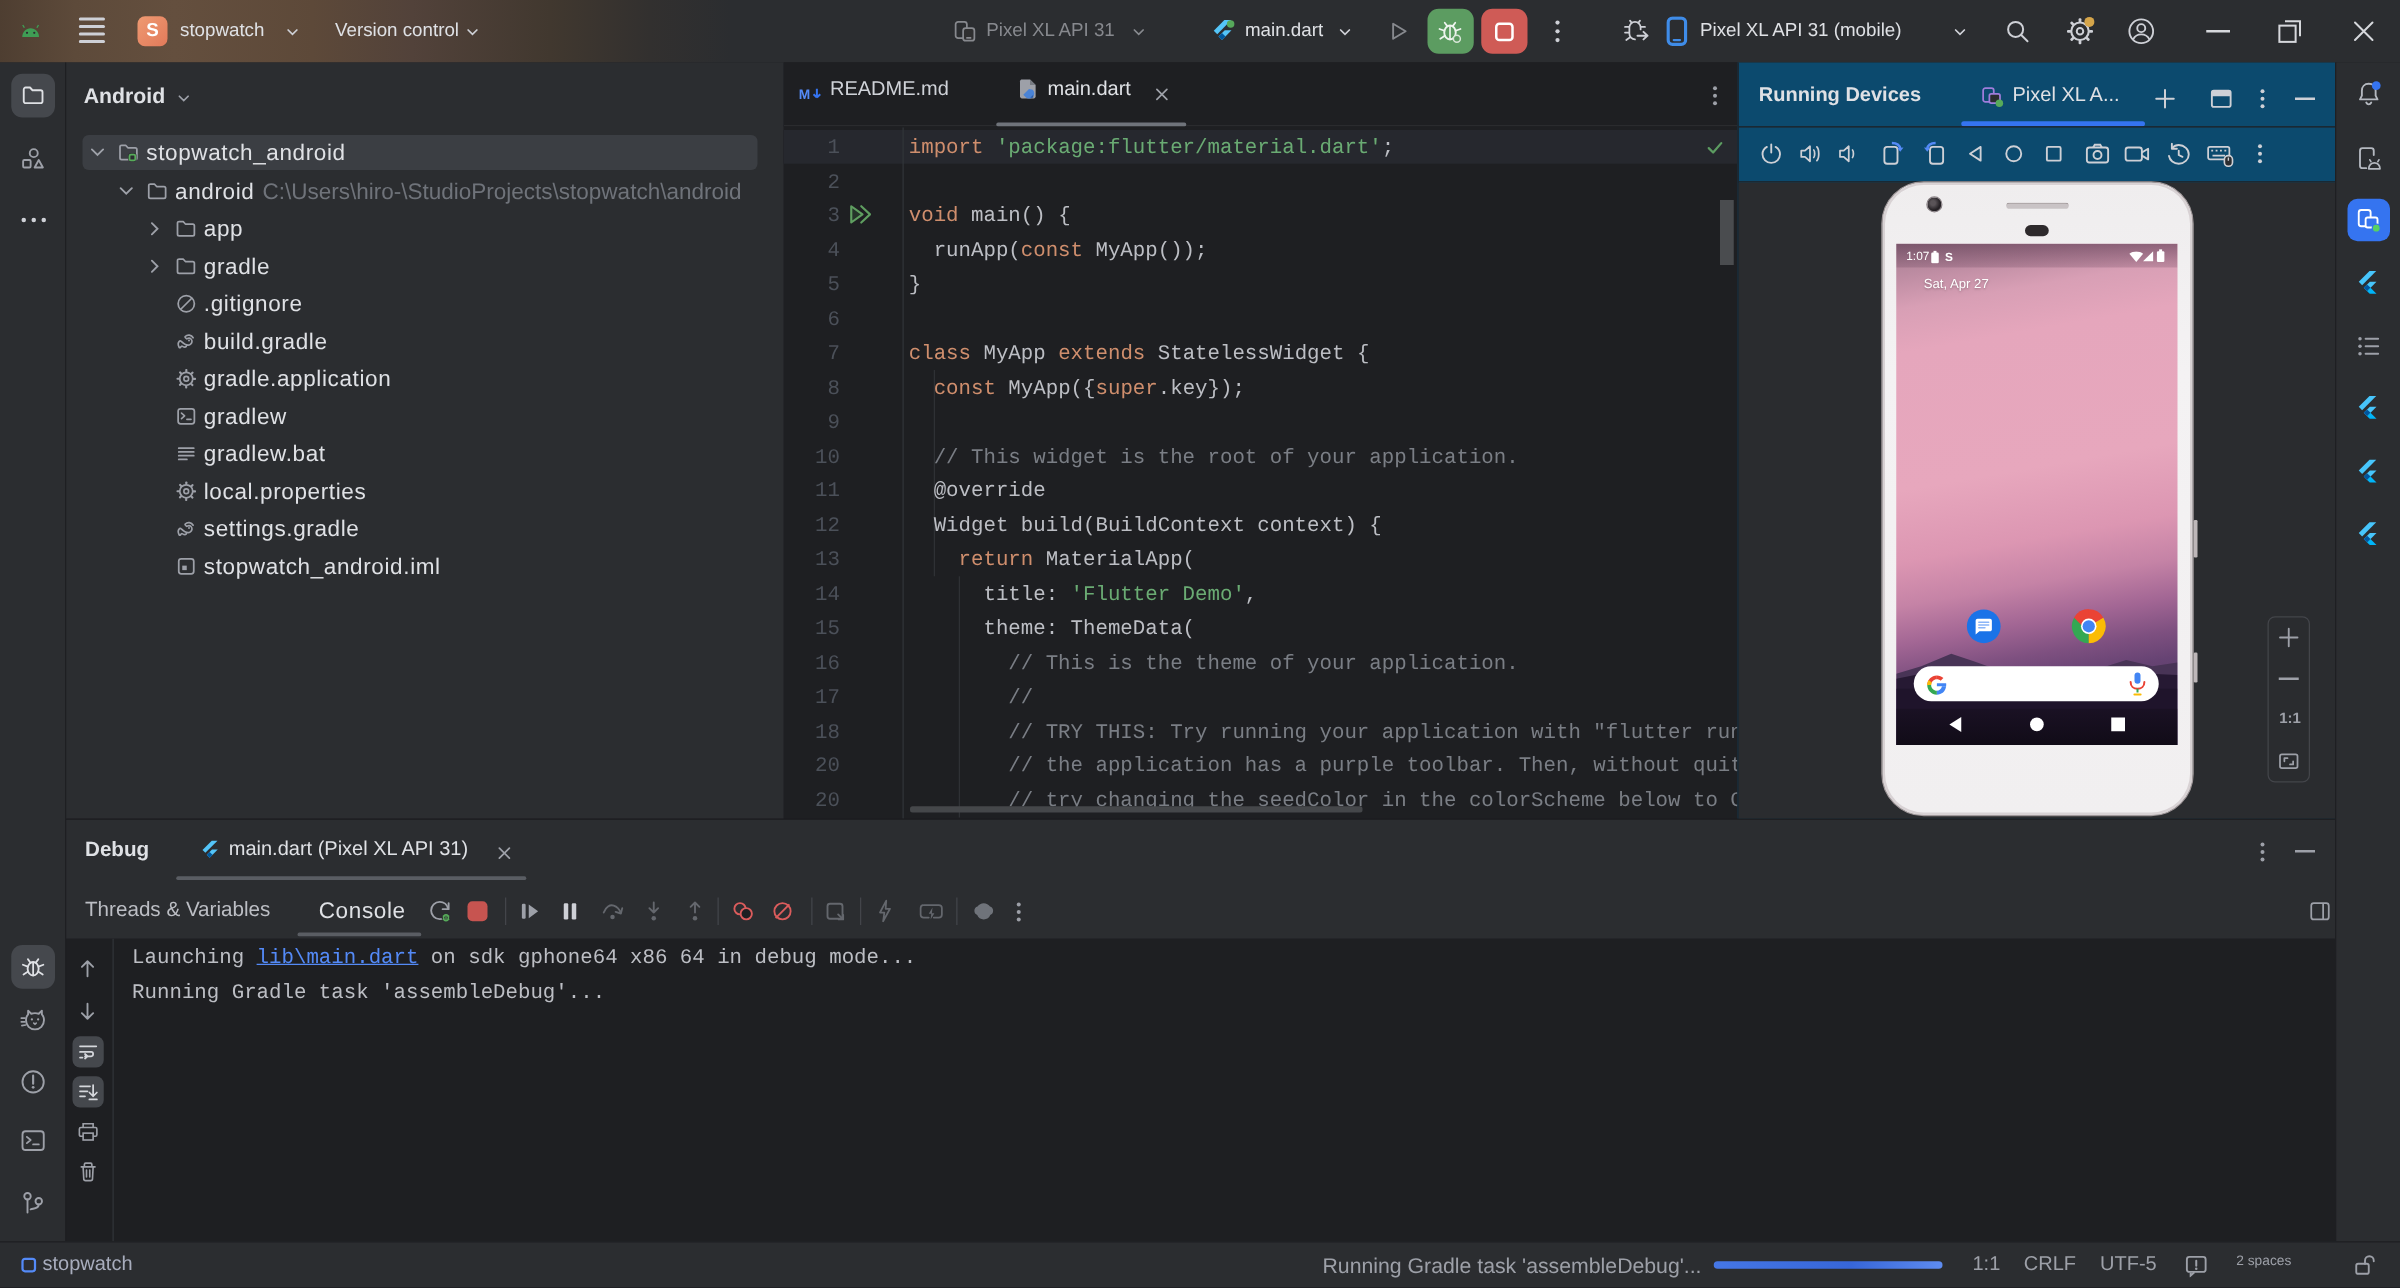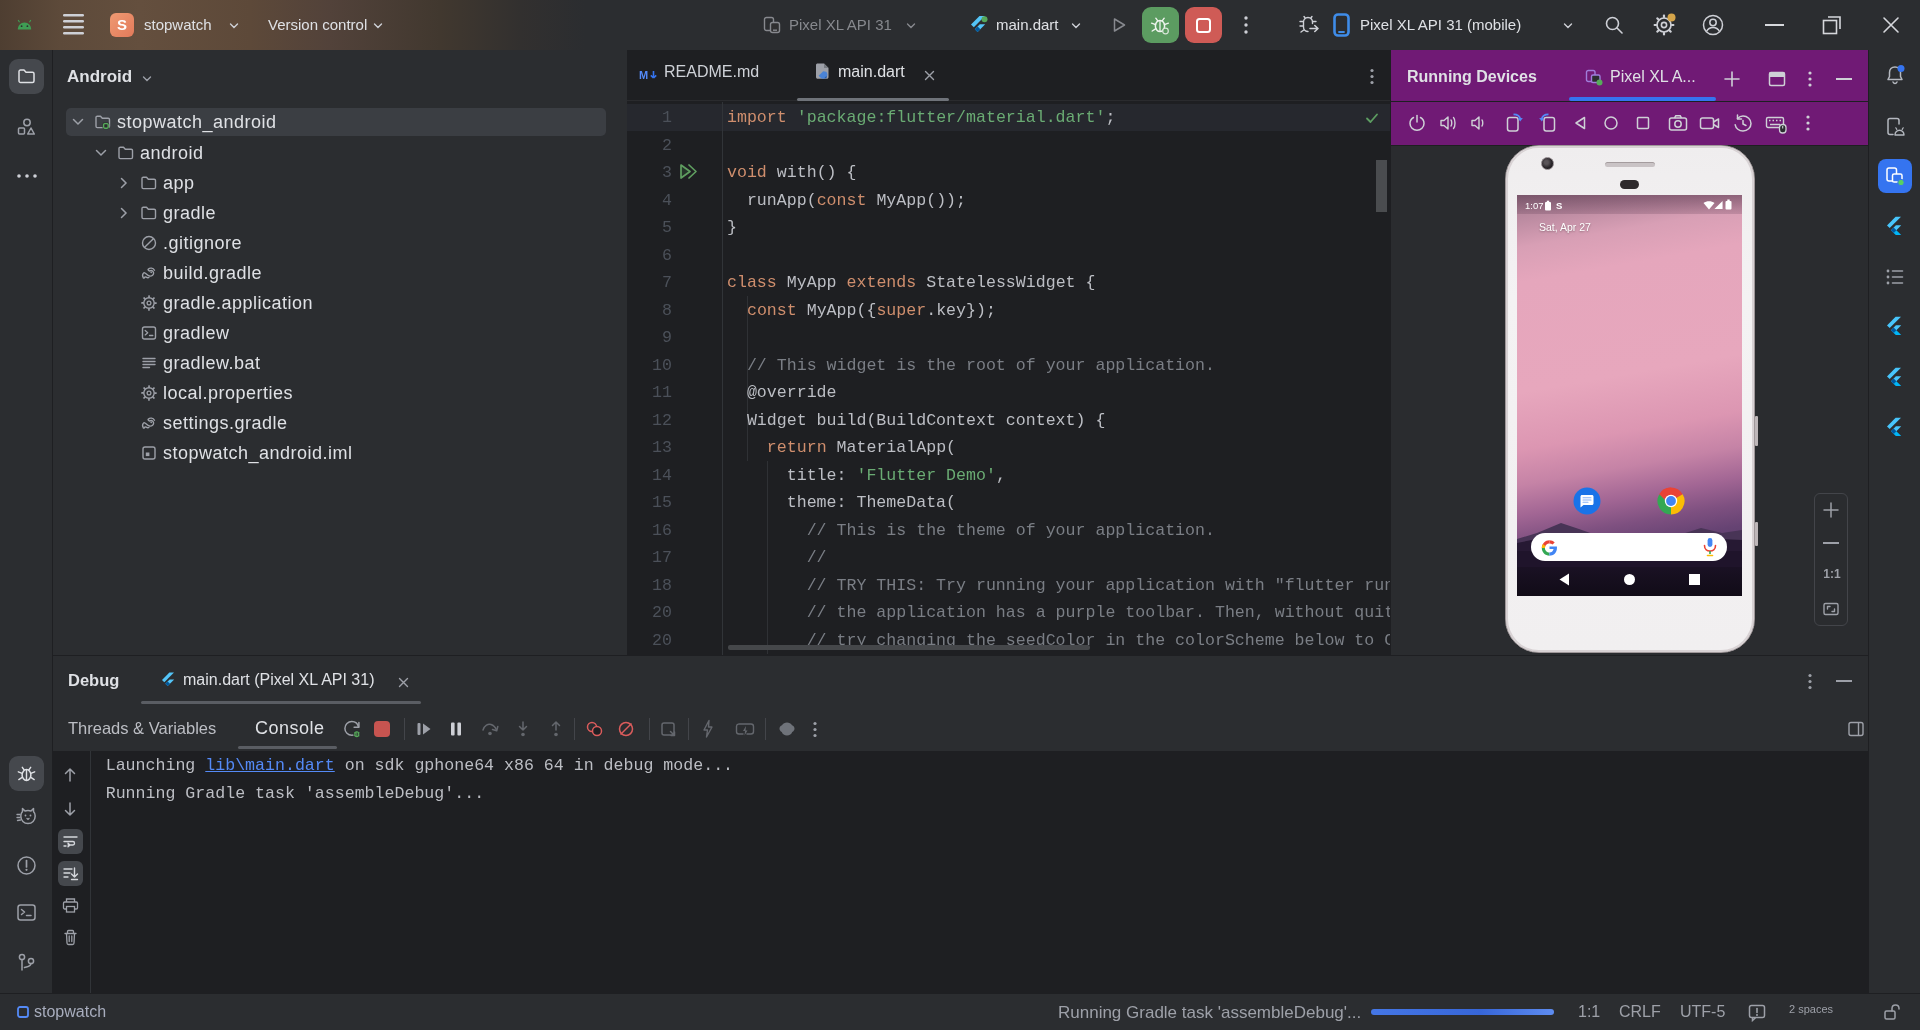--- a/index.html
+++ b/index.html
@@ -15,21 +15,21 @@
 #titlebar { left:0; top:0; width:1920px; height:50px;
   background:linear-gradient(90deg,#4e3e31 0px,#5d4a3a 60px,#644f3e 140px,#5d4939 250px,#52423a 330px,#41382f 440px,#32302f 520px,#2b2d30 585px,#2b2d30 100%);
 }
 .tb-txt { font-size:15px; color:#dfe1e5; }
 .tb-dim { font-size:15px; color:#87898e; }
 
 
 #leftstripe { left:0; top:50px; width:53px; height:943px; background:#2b2d30; border-right:1px solid #1e1f22; }
 #project { left:53px; top:50px; width:574px; height:605px; background:#2b2d30; }
 #editor { left:627px; top:50px; width:763px; height:605px; background:#1e1f22; }
-#device { left:1390px; top:50px; width:478px; height:605px; background:#701a75; border-left:1px solid #1e1f22; }
+#device { left:1390px; top:50px; width:478px; height:605px; background:#0c4a6e; border-left:1px solid #1e1f22; }
 #rightstripe { left:1868px; top:50px; width:52px; height:943px; background:#2b2d30; border-left:1px solid #1e1f22; }
 #debug { left:53px; top:655px; width:1815px; height:338px; background:#1e1f22; border-top:1px solid #1e1f22; }
 #statusbar { left:0; top:993px; width:1920px; height:37px; background:#2b2d30; border-top:1px solid #1e1f22; }
 .gl { position:absolute; left:0; width:45px; text-align:right; font-family:"Liberation Mono", monospace; font-size:16.6px; line-height:27.5px; color:#4b5059; }
 .cl { position:absolute; left:100px; white-space:pre; font-family:"Liberation Mono", monospace; font-size:16.6px; line-height:27.5px; color:#bcbec4; }
 .cl .k { color:#cf8e6d; } .cl .s { color:#6aab73; } .cl .c { color:#7a7e85; }
 </style>
 </head>
 <body>
 <div id="app">
@@ -216,20 +216,21 @@
     </svg>
     <div class="abs" style="left:64px;top:62px;font-size:18px;letter-spacing:0.5px;color:#dfe1e5;">stopwatch_android</div>
 
     <svg class="abs" style="left:40px;top:95px" width="16" height="16" viewBox="0 0 16 16">
         <path d="M3.5 5.5 L8 10 L12.5 5.5" stroke="#9da0a8" stroke-width="1.5" fill="none" stroke-linecap="round"></path>
       </svg>
     <svg class="abs" style="left:64px;top:94px" width="18" height="18" viewBox="0 0 18 18">
         <path d="M2 4.5 C2 3.8 2.6 3.2 3.3 3.2 L6.5 3.2 L8.3 5.2 L14.2 5.2 C14.9 5.2 15.5 5.8 15.5 6.5 L15.5 13.3 C15.5 14 14.9 14.6 14.2 14.6 L3.3 14.6 C2.6 14.6 2 14 2 13.3 Z" stroke="#9da0a8" stroke-width="1.4" fill="none" stroke-linejoin="round"></path>
       </svg>
     <div class="abs" style="left:87px;top:93px;font-size:18px;letter-spacing:0.5px;color:#dfe1e5;">android</div>
+    <div class="abs" style="left:157px;top:93px;font-size:18px;color:#6f737a;">C:\Users\hiro-\StudioProjects\stopwatch\android</div>
 
     <svg class="abs" style="left:63px;top:125px" width="16" height="16" viewBox="0 0 16 16">
         <path d="M5.5 3.5 L10 8 L5.5 12.5" stroke="#9da0a8" stroke-width="1.5" fill="none" stroke-linecap="round"></path>
       </svg>
     <svg class="abs" style="left:87px;top:124px" width="18" height="18" viewBox="0 0 18 18">
         <path d="M2 4.5 C2 3.8 2.6 3.2 3.3 3.2 L6.5 3.2 L8.3 5.2 L14.2 5.2 C14.9 5.2 15.5 5.8 15.5 6.5 L15.5 13.3 C15.5 14 14.9 14.6 14.2 14.6 L3.3 14.6 C2.6 14.6 2 14 2 13.3 Z" stroke="#9da0a8" stroke-width="1.4" fill="none" stroke-linejoin="round"></path>
       </svg>
     <div class="abs" style="left:110px;top:123px;font-size:18px;letter-spacing:0.5px;color:#dfe1e5;">app</div>
 
     <svg class="abs" style="left:63px;top:155px" width="16" height="16" viewBox="0 0 16 16">
@@ -360,21 +361,21 @@
       <div class="gl" style="top:576.5px">20</div>
     </div>
 
     <svg class="abs" style="left:51px;top:112px" width="20" height="19" viewBox="0 0 20 19">
       <path d="M3 3 L12 9.5 L3 16 Z" fill="#25342a" stroke="#5f9e60" stroke-width="1.7" stroke-linejoin="round"></path>
       <path d="M11 3 L18 9.5 L11 16" fill="none" stroke="#5f9e60" stroke-width="1.7" stroke-linejoin="round" stroke-linecap="round"></path>
     </svg>
 
     <div id="code">
       <div class="cl" style="top:54.0px"><span class="k">import</span><span> </span><span class="s">'package:flutter/material.dart'</span><span>;</span></div>
-      <div class="cl" style="top:109.0px"><span class="k">void</span><span> with() {</span></div>
+      <div class="cl" style="top:109.0px"><span class="k">void</span><span> main() {</span></div>
       <div class="cl" style="top:136.5px"><span>  runApp(</span><span class="k">const</span><span> MyApp());</span></div>
       <div class="cl" style="top:164.0px"><span>}</span></div>
       <div class="cl" style="top:219.0px"><span class="k">class</span><span> MyApp </span><span class="k">extends</span><span> StatelessWidget {</span></div>
       <div class="cl" style="top:246.5px"><span>  </span><span class="k">const</span><span> MyApp({</span><span class="k">super</span><span>.key});</span></div>
       <div class="cl" style="top:301.5px"><span class="c">  // This widget is the root of your application.</span></div>
       <div class="cl" style="top:329.0px"><span>  @override</span></div>
       <div class="cl" style="top:356.5px"><span>  Widget build(BuildContext context) {</span></div>
       <div class="cl" style="top:384.0px"><span>    </span><span class="k">return</span><span> MaterialApp(</span></div>
       <div class="cl" style="top:411.5px"><span>      title: </span><span class="s">'Flutter Demo'</span><span>,</span></div>
       <div class="cl" style="top:439.0px"><span>      theme: ThemeData(</span></div>

